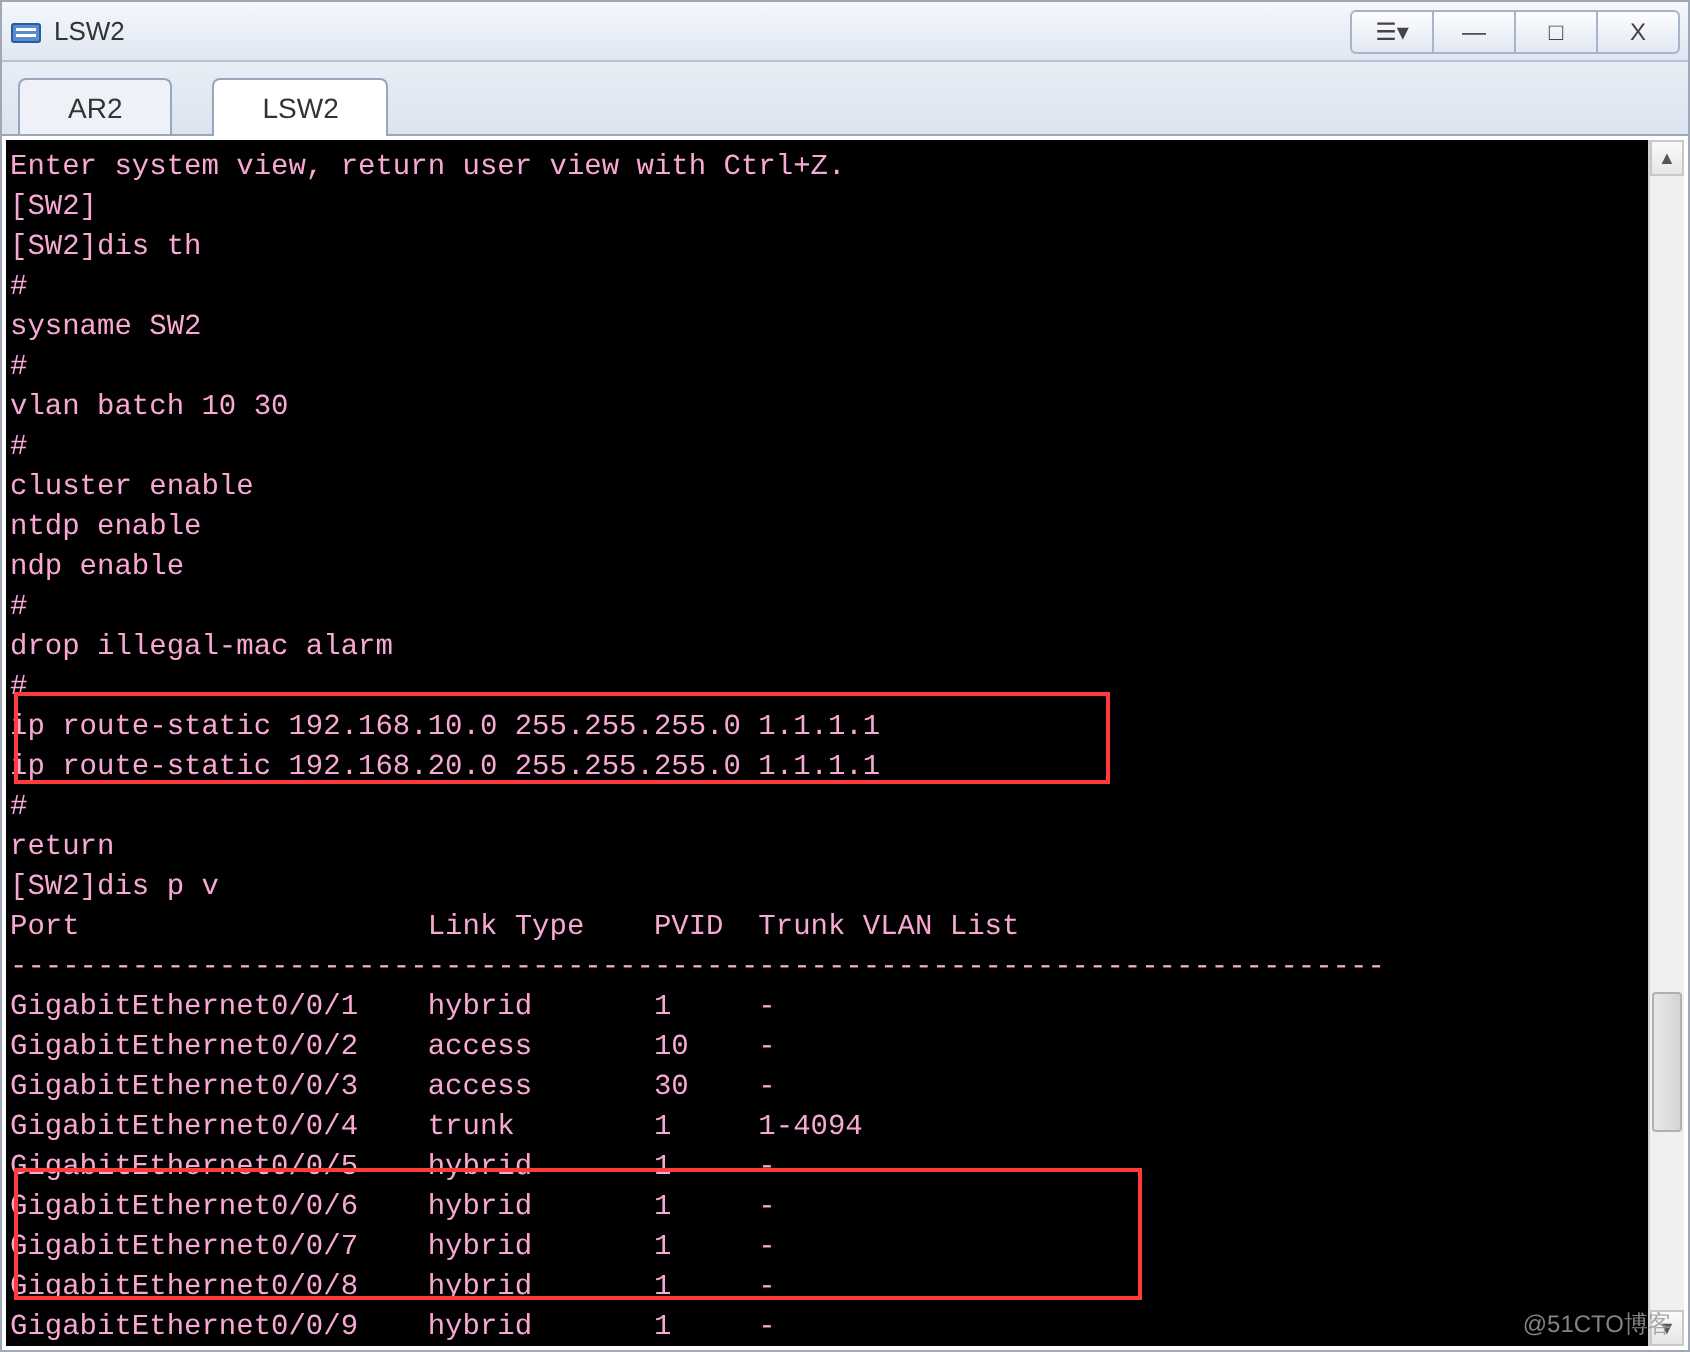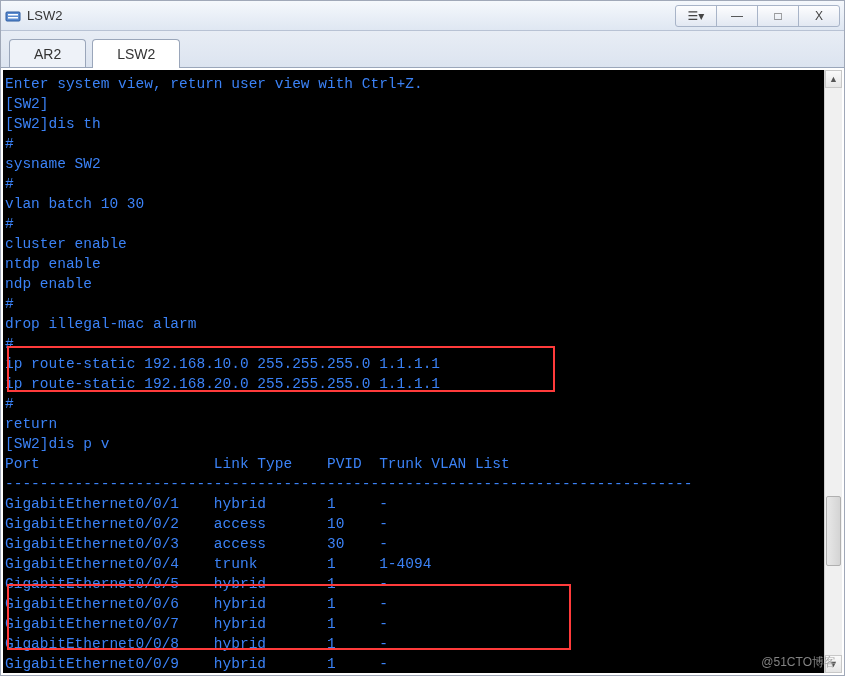--- a/index.html
+++ b/index.html
@@ -66,21 +66,21 @@
       align-items: flex-end;
       padding: 0 8px;
       background: linear-gradient(to bottom, #e8edf5, #dce4f0);
     }
     .tab {
       padding: 6px 24px;
       border: 1px solid #9aa6ba;
       border-bottom: none;
       background: #eef2f8;
       border-radius: 4px 4px 0 0;
-      margin-right: 6px;
+      margin-right: 20px;
       font-size: 14px;
       color: #333;
       cursor: pointer;
       position: relative;
       bottom: -1px;
     }
     .tab.active {
       background: #ffffff;
       font-weight: 400;
       z-index: 2;
@@ -90,21 +90,21 @@
       border-top: 1px solid #9aa6ba;
       background: #ffffff;
       padding: 2px;
       position: relative;
       overflow: hidden;
     }
     .terminal {
       width: 100%;
       height: 100%;
       background: #000000;
-      color: #3b82f6;
+      color: #f9a8d4;
       font-family: "Courier New", Consolas, monospace;
       font-size: 14.5px;
       line-height: 20px;
       padding: 4px 2px;
       position: relative;
       overflow: hidden;
       white-space: pre;
     }
     .scrollbar {
       position: absolute;

